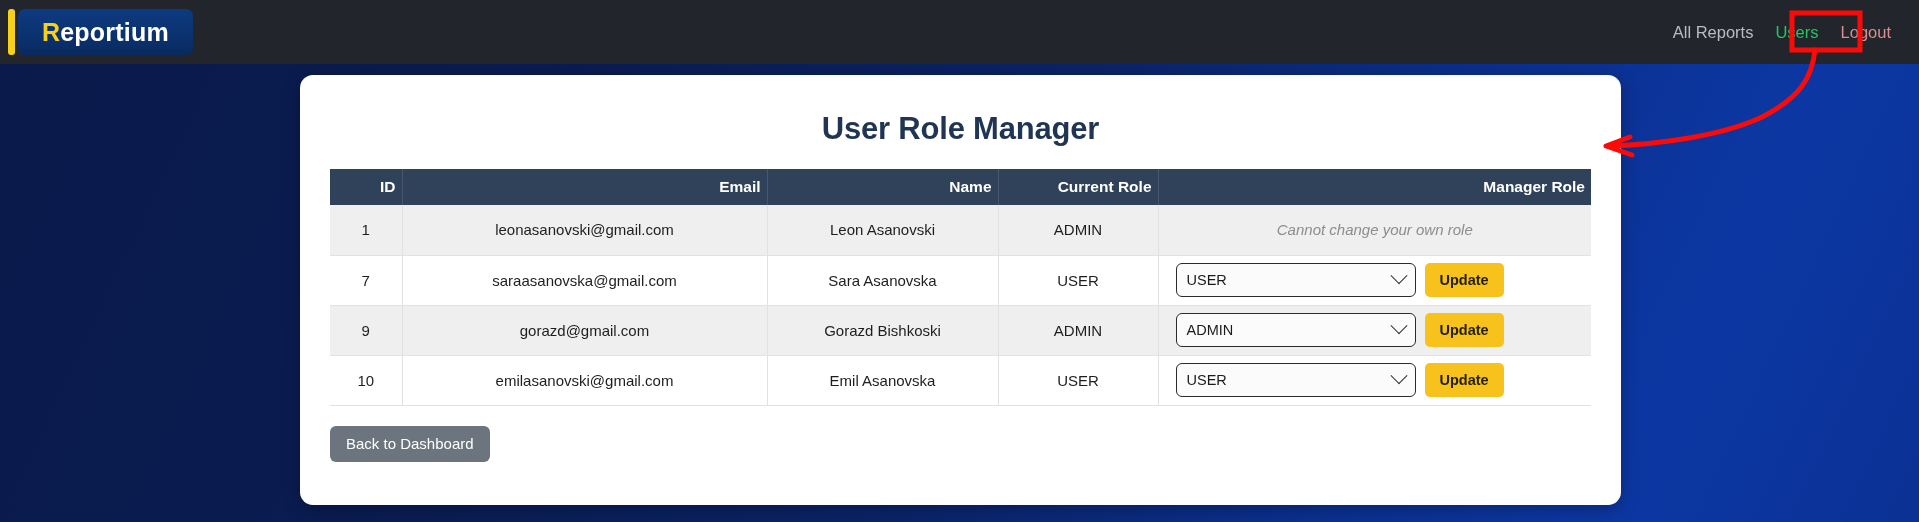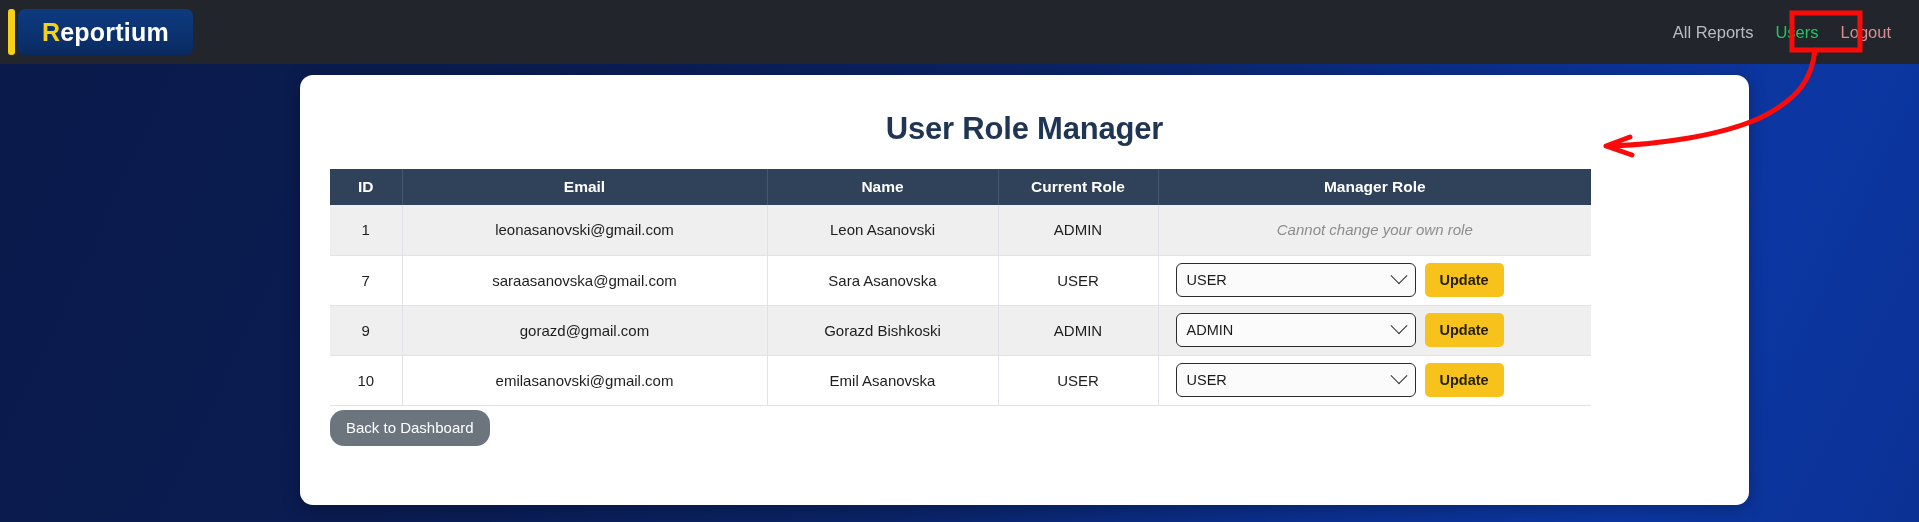--- a/index.html
+++ b/index.html
@@ -55,21 +55,21 @@
     white-space: nowrap;
   }
   .nav-all { color: #b9bcc1; }
   .nav-users { color: #22c55e; }
   .nav-logout { color: #d98f8f; }
 
   
   .card {
     position: absolute;
     left: 300px; top: 75px;
-    width: 1449px; height: 430px;
+    width: 1321px; height: 430px;
     background: #ffffff;
     border-radius: 13px;
     box-shadow: 0 4px 18px rgba(0,0,0,.28);
     padding: 26px 30px;
     z-index: 2;
   }
   .page-title {
     text-align: center;
     font-size: 31px;
     font-weight: bold;
@@ -84,21 +84,21 @@
     border-collapse: collapse;
     table-layout: fixed;
     font-size: 15px;
   }
   table.roles thead th {
     background: #30415a;
     color: #ffffff;
     font-weight: bold;
     font-size: 15.5px;
     height: 36px;
-    text-align: center;
+    text-align: right;
     border-right: 1px solid #46576f;
     padding: 0 6px;
   }
   table.roles thead th:last-child { border-right: none; }
   table.roles tbody td {
     height: 50px;
     text-align: center;
     color: #1e1e1e;
     border-bottom: 1px solid #dfe2e6;
     border-right: 1px solid #dfe2e6;
@@ -152,25 +152,25 @@
     border: none;
     border-radius: 5px;
     height: 34px;
     padding: 0 15px;
     font-size: 14.5px;
     font-weight: bold;
     cursor: pointer;
     white-space: nowrap;
   }
   .btn-back {
-    margin-top: 4px;
+    margin-top: 20px;
     background: #6c757d;
     color: #ffffff;
     border: none;
-    border-radius: 14px;
+    border-radius: 6px;
     height: 36px;
     padding: 0 16px;
     font-size: 15px;
     cursor: pointer;
   }
 
   
   .annot {
     position: absolute;
     left: 0; top: 0;

